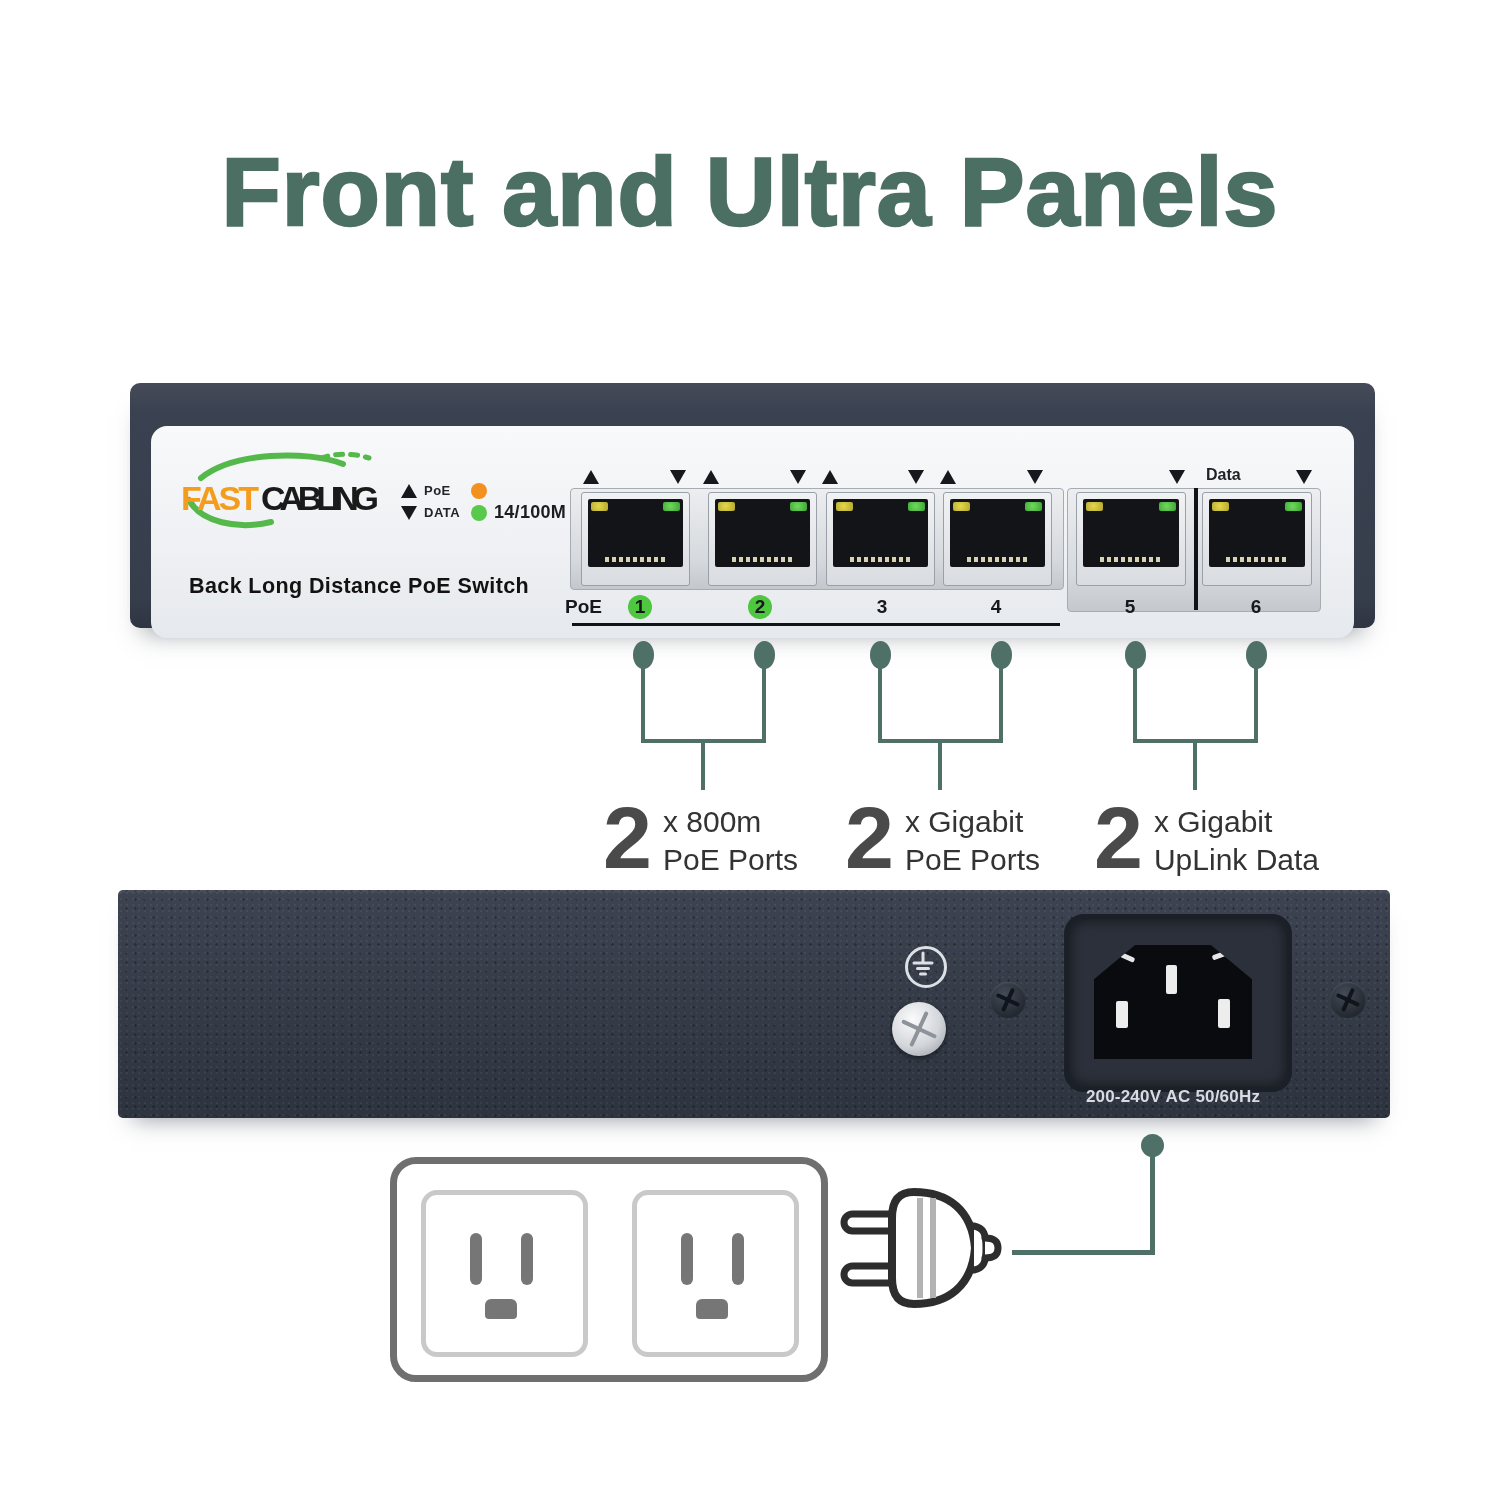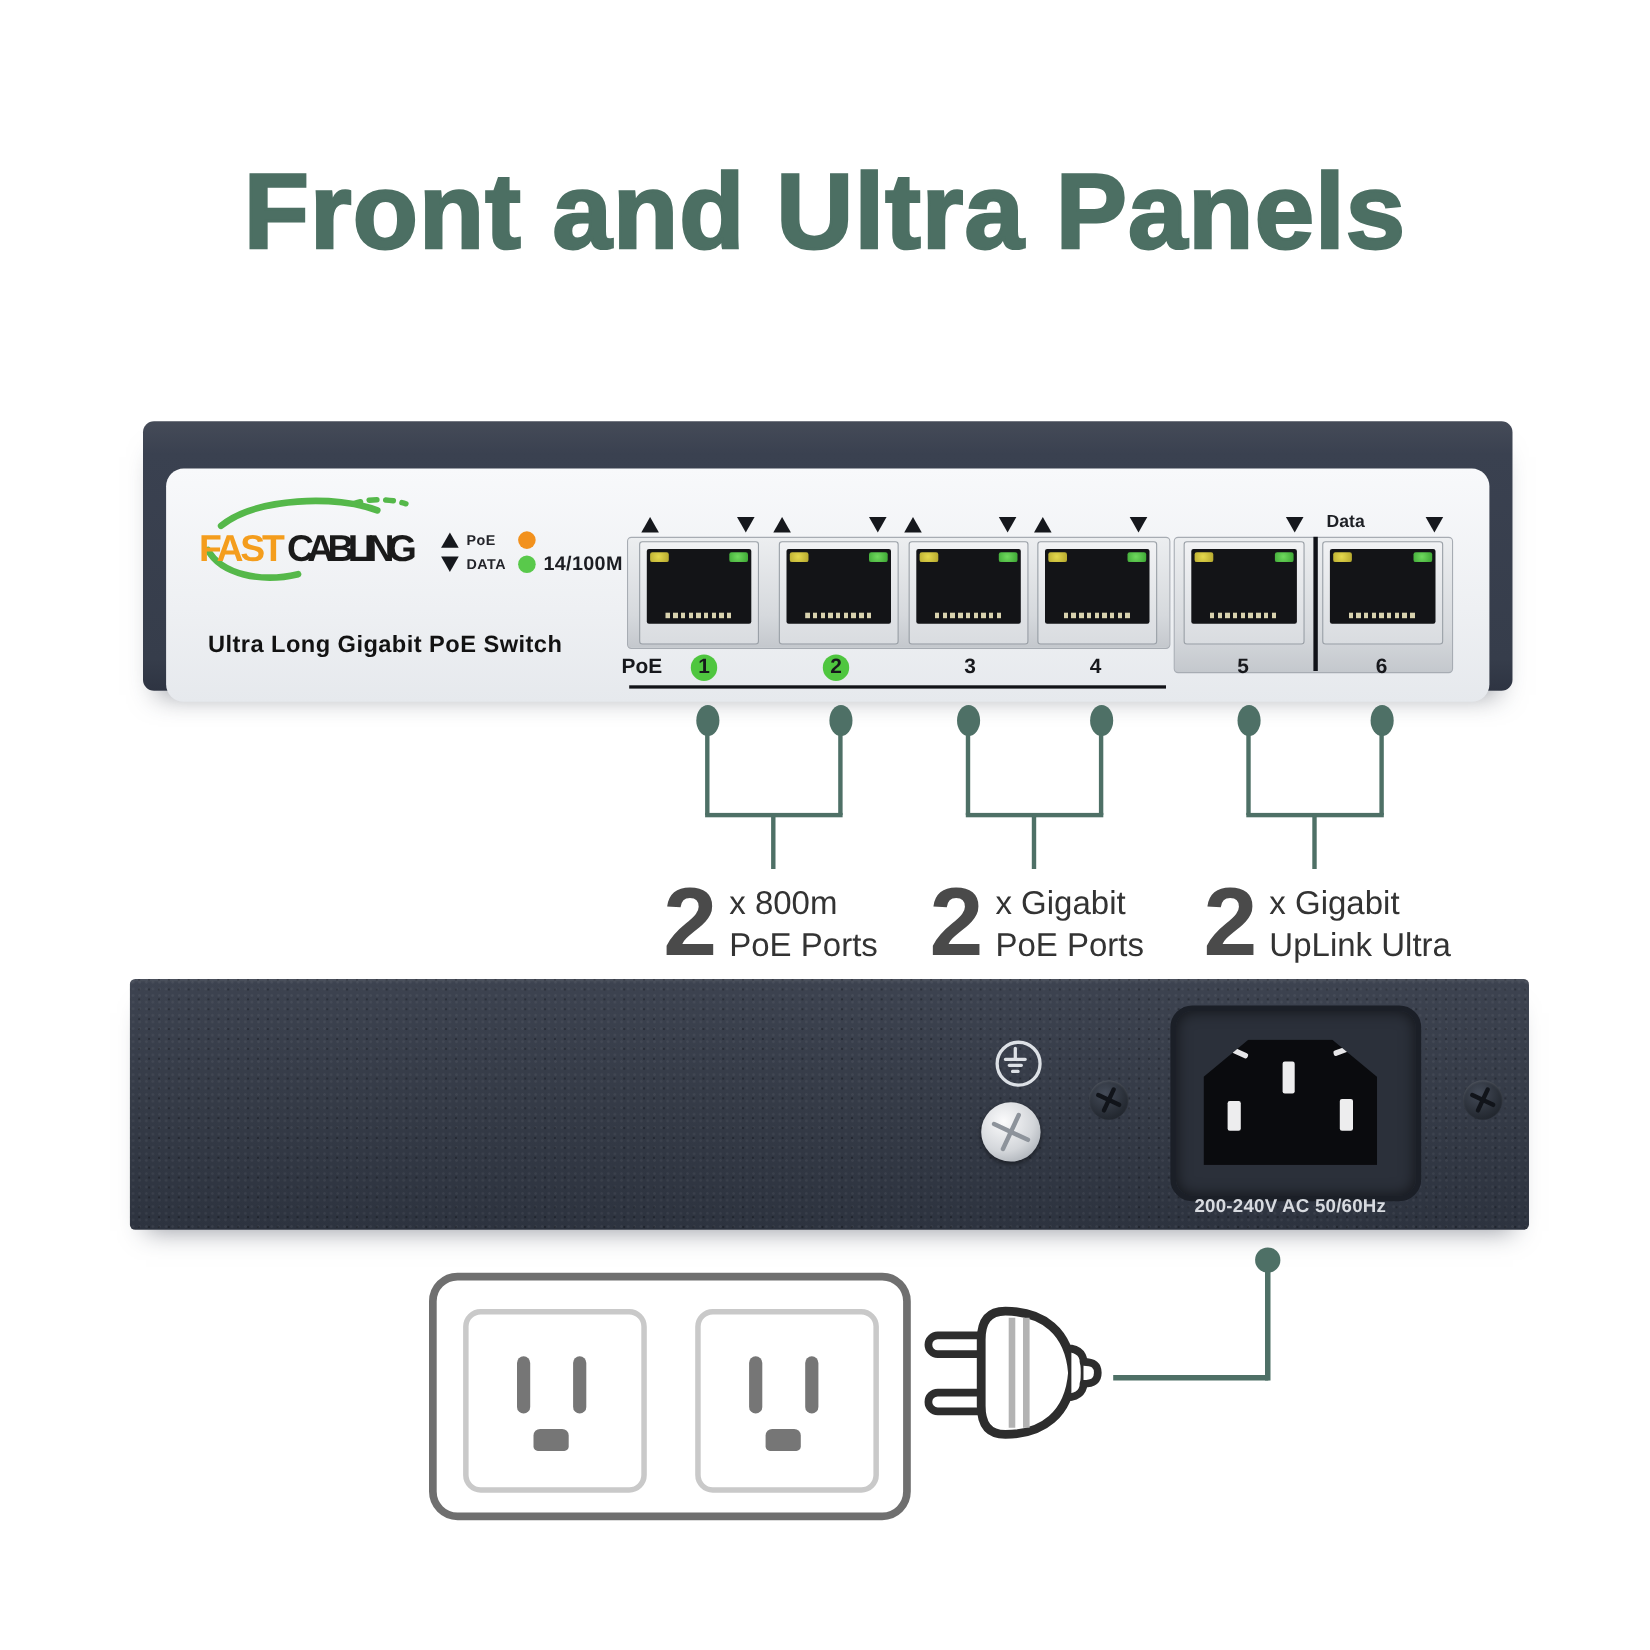--- a/index.html
+++ b/index.html
@@ -146,21 +146,21 @@
         <span class="dot dot-orange"></span>
       </div>
       <div class="legend-row">
         <span class="tri-down"></span>
         <span class="legend-label">DATA</span>
         <span class="dot dot-green"></span>
         <span class="legend-speed">14/100M</span>
       </div>
     </div>
 
-    <div class="abs tagline">Ultra Long Gigabit PoE Switch</div>
+    <div class="abs tagline">Back Long Distance PoE Switch</div>
 
     <span class="abs tri-up" style="left:432px;top:44px;"></span>
     <span class="abs tri-down" style="left:519px;top:44px;"></span>
     <span class="abs tri-up" style="left:552px;top:44px;"></span>
     <span class="abs tri-down" style="left:639px;top:44px;"></span>
     <span class="abs tri-up" style="left:671px;top:44px;"></span>
     <span class="abs tri-down" style="left:757px;top:44px;"></span>
     <span class="abs tri-up" style="left:789px;top:44px;"></span>
     <span class="abs tri-down" style="left:876px;top:44px;"></span>
     <span class="abs tri-down" style="left:1018px;top:44px;"></span>
@@ -256,21 +256,21 @@
 <span class="abs c-dot" style="left:1125px;top:641px;"></span>
 <span class="abs c-dot" style="left:1246px;top:641px;"></span>
 <div class="abs c-line" style="left:1133px;top:667px;width:4px;height:74px;"></div>
 <div class="abs c-line" style="left:1254px;top:667px;width:4px;height:74px;"></div>
 <div class="abs c-line" style="left:1133px;top:739px;width:125px;height:4px;"></div>
 <div class="abs c-line" style="left:1193px;top:741px;width:4px;height:49px;"></div>
 <div class="abs callout-label" style="left:1094px;top:798px;">
   <span class="c-count">2</span>
   <span class="c-text">
     <span>x Gigabit</span><br>
-    <span>UpLink Ultra</span>
+    <span>UpLink Data</span>
   </span>
 </div>
 
 <div class="abs back-panel">
   <div class="abs gnd-circle">
     <svg width="30" height="30" viewBox="0 0 30 30" style="position:absolute;left:0;top:0;">
       <path d="M15,4 V14 M6,14 H24 M9.5,19.5 H20.5 M12.5,25 H17.5" stroke="#dde1e6" stroke-width="3" stroke-linecap="round" fill="none"></path>
     </svg>
   </div>
   <div class="abs gnd-screw">

